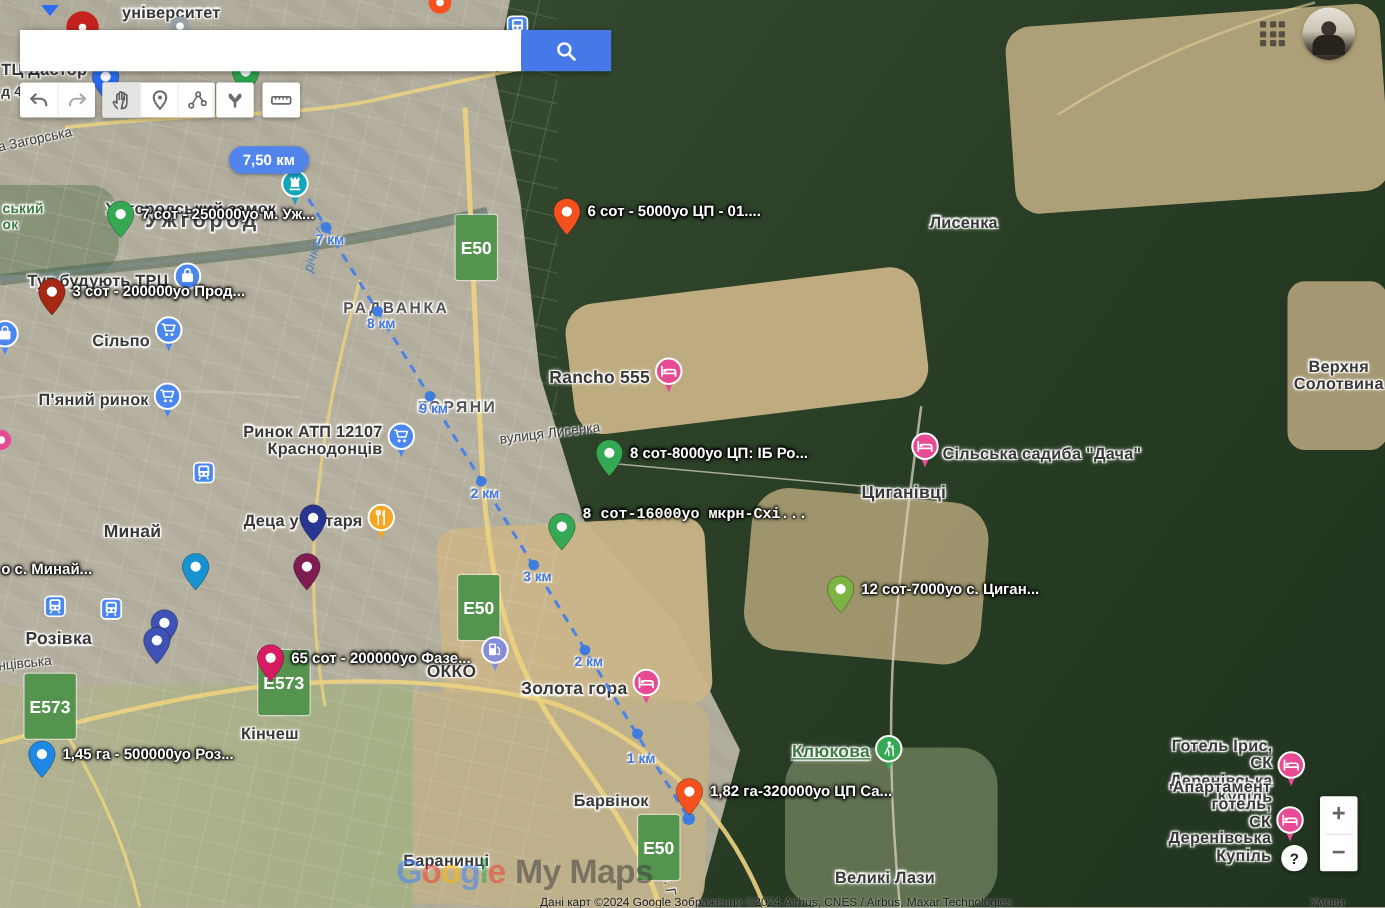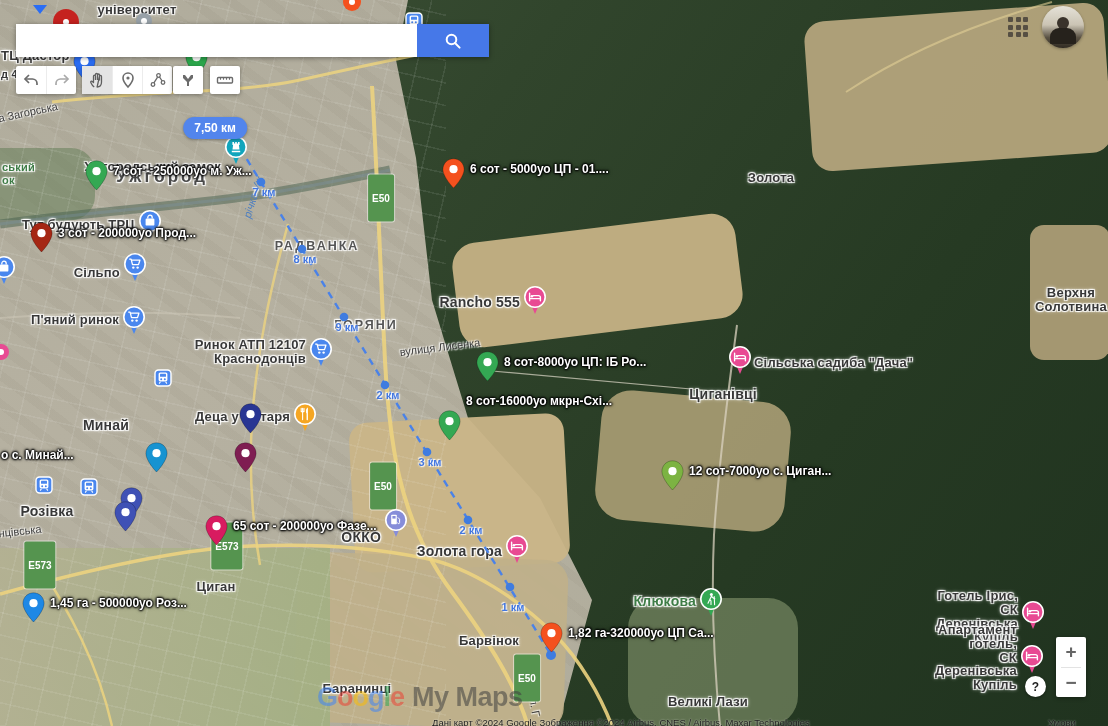--- a/index.html
+++ b/index.html
@@ -26,21 +26,21 @@
   .district{font-size:12.5px;letter-spacing:2px;color:#555;}
   .green{color:#3e7c46;}
   .sm{font-size:11px;}
   .lg{font-size:14px;}
   .anchor-left{transform:translate(0,-50%);text-align:left;}
   .street-label{position:absolute;font-size:11px;font-weight:400;color:#3f3f3f;z-index:3;white-space:nowrap;
       text-shadow:-1px -1px 1px rgba(255,255,255,.8),1px 1px 1px rgba(255,255,255,.8),0 0 3px rgba(255,255,255,.8);}
   .water{color:#4e7fc0;font-style:italic;text-shadow:none;}
   .pin-label{position:absolute;font-size:12px;font-weight:700;color:#fff;white-space:nowrap;z-index:6;
       text-shadow:0 1px 2px rgba(0,0,0,.95),1px 0 2px rgba(0,0,0,.9),-1px 0 2px rgba(0,0,0,.9),0 -1px 2px rgba(0,0,0,.9),0 0 4px rgba(0,0,0,.75);}
-  .road-badge{position:absolute;transform:translate(-50%,-50%);background:#55944f;color:#fff;font-size:10px;font-weight:700;
+  .road-badge{position:absolute;transform:translate(-50%,-50%);background:#55944f;color:#fff;font-size:14px;font-weight:700;
       padding:18px 4px;border-radius:2px;z-index:3;box-shadow:0 0 0 1px rgba(255,255,255,.5);}
   .measure-label{position:absolute;transform:translate(-50%,0);font-size:11px;font-weight:700;color:#4377e0;z-index:5;
       text-shadow:-1px -1px 1px rgba(255,255,255,.85),1px 1px 1px rgba(255,255,255,.85),0 0 3px #fff;text-align:right;}
   .measure-total{position:absolute;transform:translate(-50%,-50%);background:#5285ec;color:#fff;font-size:12px;font-weight:700;
       padding:4px 11px;border-radius:13px;z-index:6;box-shadow:0 1px 3px rgba(0,0,0,.35);}
   .pin,.poi,.edge{position:absolute;z-index:5;}
   
   .searchbar{position:absolute;left:16px;top:24px;width:473px;height:33px;display:flex;z-index:20;
       box-shadow:0 1px 5px rgba(0,0,0,.4);}
   .search-input{flex:1;border:none;outline:none;background:#fff;padding:0 10px;font-size:14px;
@@ -102,25 +102,25 @@
     <path d="M737,325 C727,400 718,470 714,535 C711,600 714,664 720,726" fill="none" stroke="#d9d2bf" stroke-width="2" opacity=".75"></path>
     <path d="M492,371 L735,393" fill="none" stroke="#e0dacb" stroke-width="1.2" opacity=".7"></path>
     <path d="M0,318 C80,312 160,310 240,318" fill="none" stroke="#cfc9ba" stroke-width="2" opacity=".5"></path>
   </svg>
 
   <div id="anno">
       <div class="place-label " style="left: 137px; top: 10px;">університет</div>
       <div class="place-label city" style="left: 162px; top: 177px;">Ужгород</div>
       <div class="place-label district" style="left: 317px; top: 247px;">РАДВАНКА</div>
       <div class="place-label district" style="left: 366px; top: 326px;">ГОРЯНИ</div>
-      <div class="place-label " style="left: 771px; top: 178px;">Золота</div>
+      <div class="place-label " style="left: 771px; top: 178px;">Лисенка</div>
       <div class="place-label lg" style="left: 723px; top: 394px;">Циганівці</div>
       <div class="place-label lg" style="left: 106px; top: 425px;">Минай</div>
       <div class="place-label lg" style="left: 47px; top: 511px;">Розівка</div>
-      <div class="place-label " style="left: 216px; top: 587px;">Циган</div>
+      <div class="place-label " style="left: 216px; top: 587px;">Кінчеш</div>
       <div class="place-label " style="left: 489px; top: 641px;">Барвінок</div>
       <div class="place-label " style="left: 357px; top: 689px;">Баранинці</div>
       <div class="place-label " style="left: 708px; top: 702px;">Великі Лази</div>
       <div class="place-label " style="left: 1071px; top: 300px;">Верхня
 Солотвина</div>
       <div class="place-label  anchor-left" style="left: 1px; top: 56px;">ТЦ Дастор</div>
       <div class="place-label sm anchor-left" style="left: 1px; top: 75px;">д 4...</div>
       <div class="place-label green sm anchor-left" style="left: 2px; top: 168px;">ський</div>
       <div class="place-label green sm anchor-left" style="left: 2px; top: 181px;">ок</div>
       <div class="street-label " style="left: 28px; top: 112px; transform: translate(-50%, -50%) rotate(-12deg);">а Загорська</div>
@@ -255,21 +255,21 @@
         </svg></div>
       <div class="place-label lg" style="top: 537px; left: 381px; transform: translate(-100%, -50%); text-align: right;">ОККО</div>
       <div class="poi" style="left: 699px; top: 587px;"><svg width="24" height="30" viewBox="0 0 24 30">
           <path d="M7.5 18.5L12 29l4.5-10.5z" fill="#34A853"></path>
           <circle cx="12" cy="12" r="10.2" fill="#34A853" stroke="#fff" stroke-width="1.6"></circle>
           <g transform="translate(5,5)">
             <circle cx="7.4" cy="2.4" r="1.5" fill="#fff"></circle>
             <path d="M7.4 4.2L5.8 7.4l1.2 1.6v3.4M7.4 4.2l1.8 1.8 1.6.8M5.8 7.4L4 11.2M10.2 4.6l.4 8" fill="none" stroke="#fff" stroke-width="1.1" stroke-linecap="round"></path>
           </g>
         </svg></div>
-      <div class="place-label green lg" style="top: 601px; left: 696px; transform: translate(-100%, -50%); text-align: right;">Клюкова</div>
+      <div class="place-label green lg" style="top: 601px; left: 696px; transform: translate(-100%, -50%); text-align: right; text-decoration: underline;">Клюкова</div>
       <div class="poi" style="left: 154px; top: 369px;"><svg width="18" height="18" viewBox="0 0 18 18">
           <rect x="1" y="1" width="16" height="16" rx="3.5" fill="#4A87EE" stroke="#fff" stroke-width="1.4"></rect>
           <g transform="translate(2,2)">
             <rect x="2.6" y="1.4" width="8.8" height="9" rx="1.6" fill="#fff"></rect>
             <rect x="4" y="2.8" width="6" height="3" rx="0.5" fill="#4A87EE"></rect>
             <circle cx="5.2" cy="8.2" r="1" fill="#4A87EE"></circle>
             <circle cx="8.8" cy="8.2" r="1" fill="#4A87EE"></circle>
             <path d="M4.4 10.8l-1.2 1.8M9.6 10.8l1.2 1.8" stroke="#fff" stroke-width="1.1"></path>
           </g>
         </svg></div>
@@ -328,21 +328,21 @@
       <div class="pin-label" style="left: 470px; top: 162px;">6 сот - 5000уо ЦП - 01....</div>
       <div class="pin" style="left: 475.5px; top: 351px;"><svg width="23" height="31" viewBox="0 0 23 31">
           <path d="M11.5.8C5.6.8.9 5.5.9 11.4c0 7.6 10.6 18.6 10.6 18.6s10.6-11 10.6-18.6C22.1 5.5 17.4.8 11.5.8z" fill="#34A853" stroke="rgba(0,0,0,.3)" stroke-width="0.8"></path>
           <circle cx="11.5" cy="11.2" r="4.1" fill="#fff"></circle>
         </svg></div>
       <div class="pin-label" style="left: 504px; top: 355px;">8 сот-8000уо ЦП: ІБ Ро...</div>
       <div class="pin" style="left: 437.5px; top: 410px;"><svg width="23" height="31" viewBox="0 0 23 31">
           <path d="M11.5.8C5.6.8.9 5.5.9 11.4c0 7.6 10.6 18.6 10.6 18.6s10.6-11 10.6-18.6C22.1 5.5 17.4.8 11.5.8z" fill="#34A853" stroke="rgba(0,0,0,.3)" stroke-width="0.8"></path>
           <circle cx="11.5" cy="11.2" r="4.1" fill="#fff"></circle>
         </svg></div>
-      <div class="pin-label" style="left: 466px; top: 394px;">8 сот-16000уо мкрн-Схі...</div>
+      <div class="pin-label" style="left: 466px; top: 404px; font-family: Liberation Mono, monospace;">8 сот-16000уо мкрн-Схі...</div>
       <div class="pin" style="left: 660.5px; top: 460px;"><svg width="23" height="31" viewBox="0 0 23 31">
           <path d="M11.5.8C5.6.8.9 5.5.9 11.4c0 7.6 10.6 18.6 10.6 18.6s10.6-11 10.6-18.6C22.1 5.5 17.4.8 11.5.8z" fill="#7CB342" stroke="rgba(0,0,0,.3)" stroke-width="0.8"></path>
           <circle cx="11.5" cy="11.2" r="4.1" fill="#fff"></circle>
         </svg></div>
       <div class="pin-label" style="left: 689px; top: 464px;">12 сот-7000уо с. Циган...</div>
       <div class="pin" style="left: 238.5px; top: 403px;"><svg width="23" height="31" viewBox="0 0 23 31">
           <path d="M11.5.8C5.6.8.9 5.5.9 11.4c0 7.6 10.6 18.6 10.6 18.6s10.6-11 10.6-18.6C22.1 5.5 17.4.8 11.5.8z" fill="#283593" stroke="rgba(0,0,0,.3)" stroke-width="0.8"></path>
           <circle cx="11.5" cy="11.2" r="4.1" fill="#fff"></circle>
         </svg></div>
       <div class="pin" style="left: 144.5px; top: 442px;"><svg width="23" height="31" viewBox="0 0 23 31">

